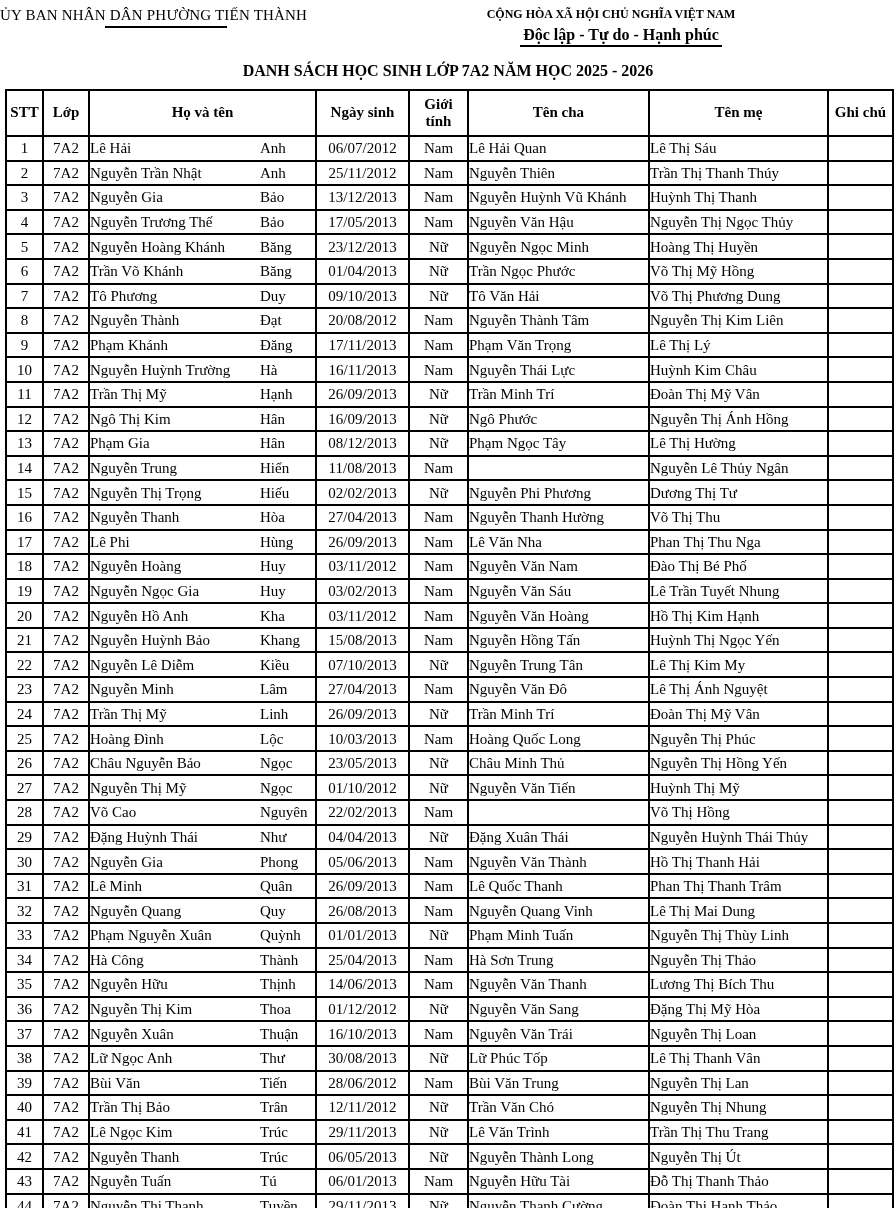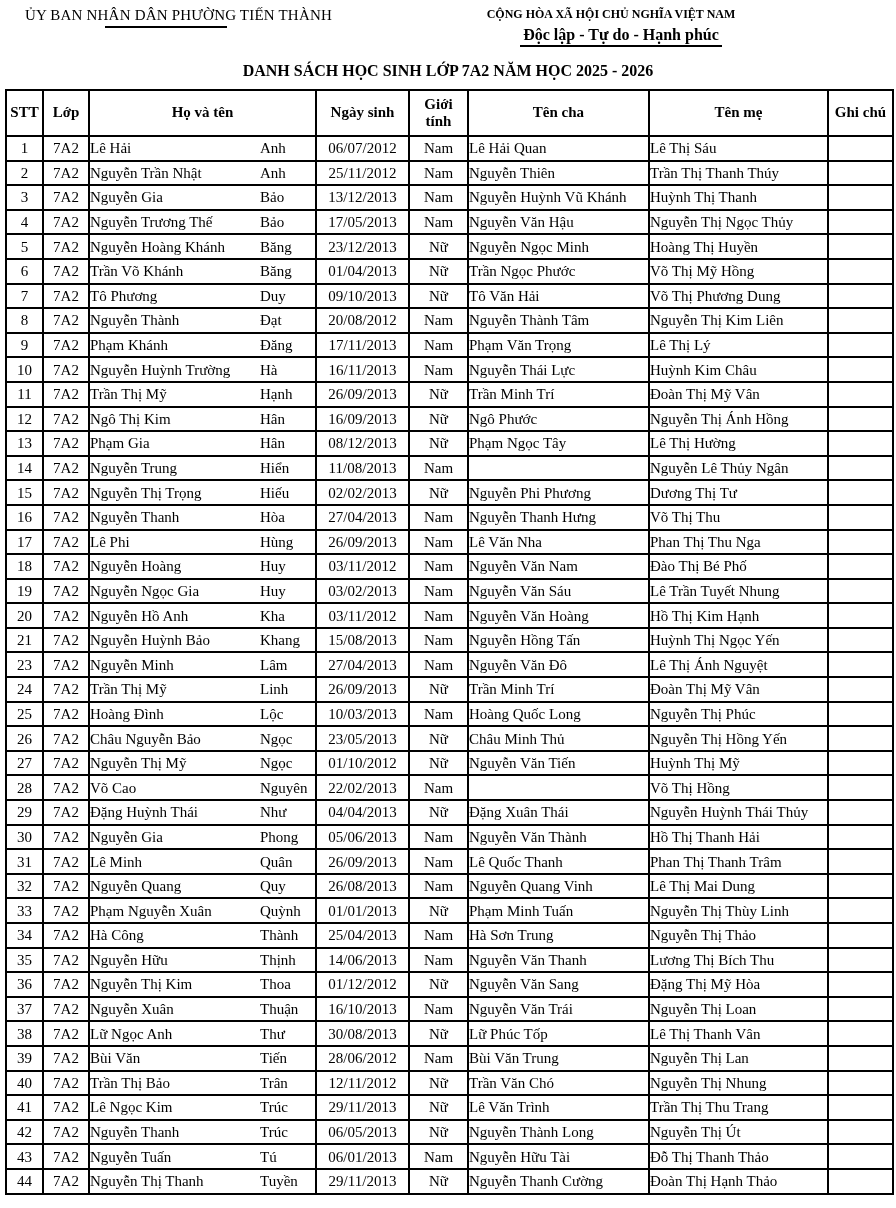--- a/index.html
+++ b/index.html
@@ -2,21 +2,21 @@
 <html lang="vi"><head>
 <meta charset="utf-8">
 <style>
   html,body { margin:0; padding:0; background:#ffffff; }
   .page {
     position:relative; width:896px; height:1208px; overflow:hidden;
     background:#ffffff; color:#000;
     font-family:"Liberation Serif","DejaVu Serif",serif;
   }
   .header-row { display:flex; padding-top:7px; }
-  .header-left { width:332px; text-align:right; }
+  .header-left { width:332px; text-align:left; }
   .org1 { font-size:15px; letter-spacing:0.2px; }
   .org2 { font-size:16px; font-weight:bold; margin-top:4px; }
   .org-rule { width:122px; border-bottom:2px solid #000; margin:2px auto 0 auto; height:0; }
   .header-right { width:352px; margin-left:103px; text-align:center; }
   .nat1 { font-size:12px; font-weight:bold; }
   .nat2-wrap { margin-top:4px; }
   .nat2 { display:inline-block; font-size:16px; font-weight:bold;
           border-bottom:2px solid #000; padding:0 3px 1px 3px;margin-left:20px; }
   .doc-title { text-align:center; font-size:16px; font-weight:bold; margin-top:15px; }
 
@@ -310,21 +310,21 @@
     <td class="c-stt">16</td>
     <td class="c-lop">7A2</td>
     <td class="c-name">
       <span class="name-flex">
         <span class="fam">Nguyễn Thanh</span>
         <span class="giv">Hòa</span>
       </span>
     </td>
     <td class="c-dob">27/04/2013</td>
     <td class="c-gender">Nam</td>
-    <td class="c-father">Nguyễn Thanh Hưng</td>
+    <td class="c-father">Nguyễn Thanh Hường</td>
     <td class="c-mother">Võ Thị Thu</td>
     <td class="c-note"></td>
   </tr>
         <tr>
     <td class="c-stt">17</td>
     <td class="c-lop">7A2</td>
     <td class="c-name">
       <span class="name-flex">
         <span class="fam">Lê Phi</span>
         <span class="giv">Hùng</span>
@@ -387,20 +387,35 @@
     <td class="c-name">
       <span class="name-flex">
         <span class="fam">Nguyễn Huỳnh Bảo</span>
         <span class="giv">Khang</span>
       </span>
     </td>
     <td class="c-dob">15/08/2013</td>
     <td class="c-gender">Nam</td>
     <td class="c-father">Nguyễn Hồng Tấn</td>
     <td class="c-mother">Huỳnh Thị Ngọc Yến</td>
+    <td class="c-note"></td>
+  </tr>
+        <tr>
+    <td class="c-stt">22</td>
+    <td class="c-lop">7A2</td>
+    <td class="c-name">
+      <span class="name-flex">
+        <span class="fam">Nguyễn Lê Diễm</span>
+        <span class="giv">Kiều</span>
+      </span>
+    </td>
+    <td class="c-dob">07/10/2013</td>
+    <td class="c-gender">Nữ</td>
+    <td class="c-father">Nguyễn Trung Tân</td>
+    <td class="c-mother">Lê Thị Kim My</td>
     <td class="c-note"></td>
   </tr>
         <tr>
     <td class="c-stt">23</td>
     <td class="c-lop">7A2</td>
     <td class="c-name">
       <span class="name-flex">
         <span class="fam">Nguyễn Minh</span>
         <span class="giv">Lâm</span>
       </span>

